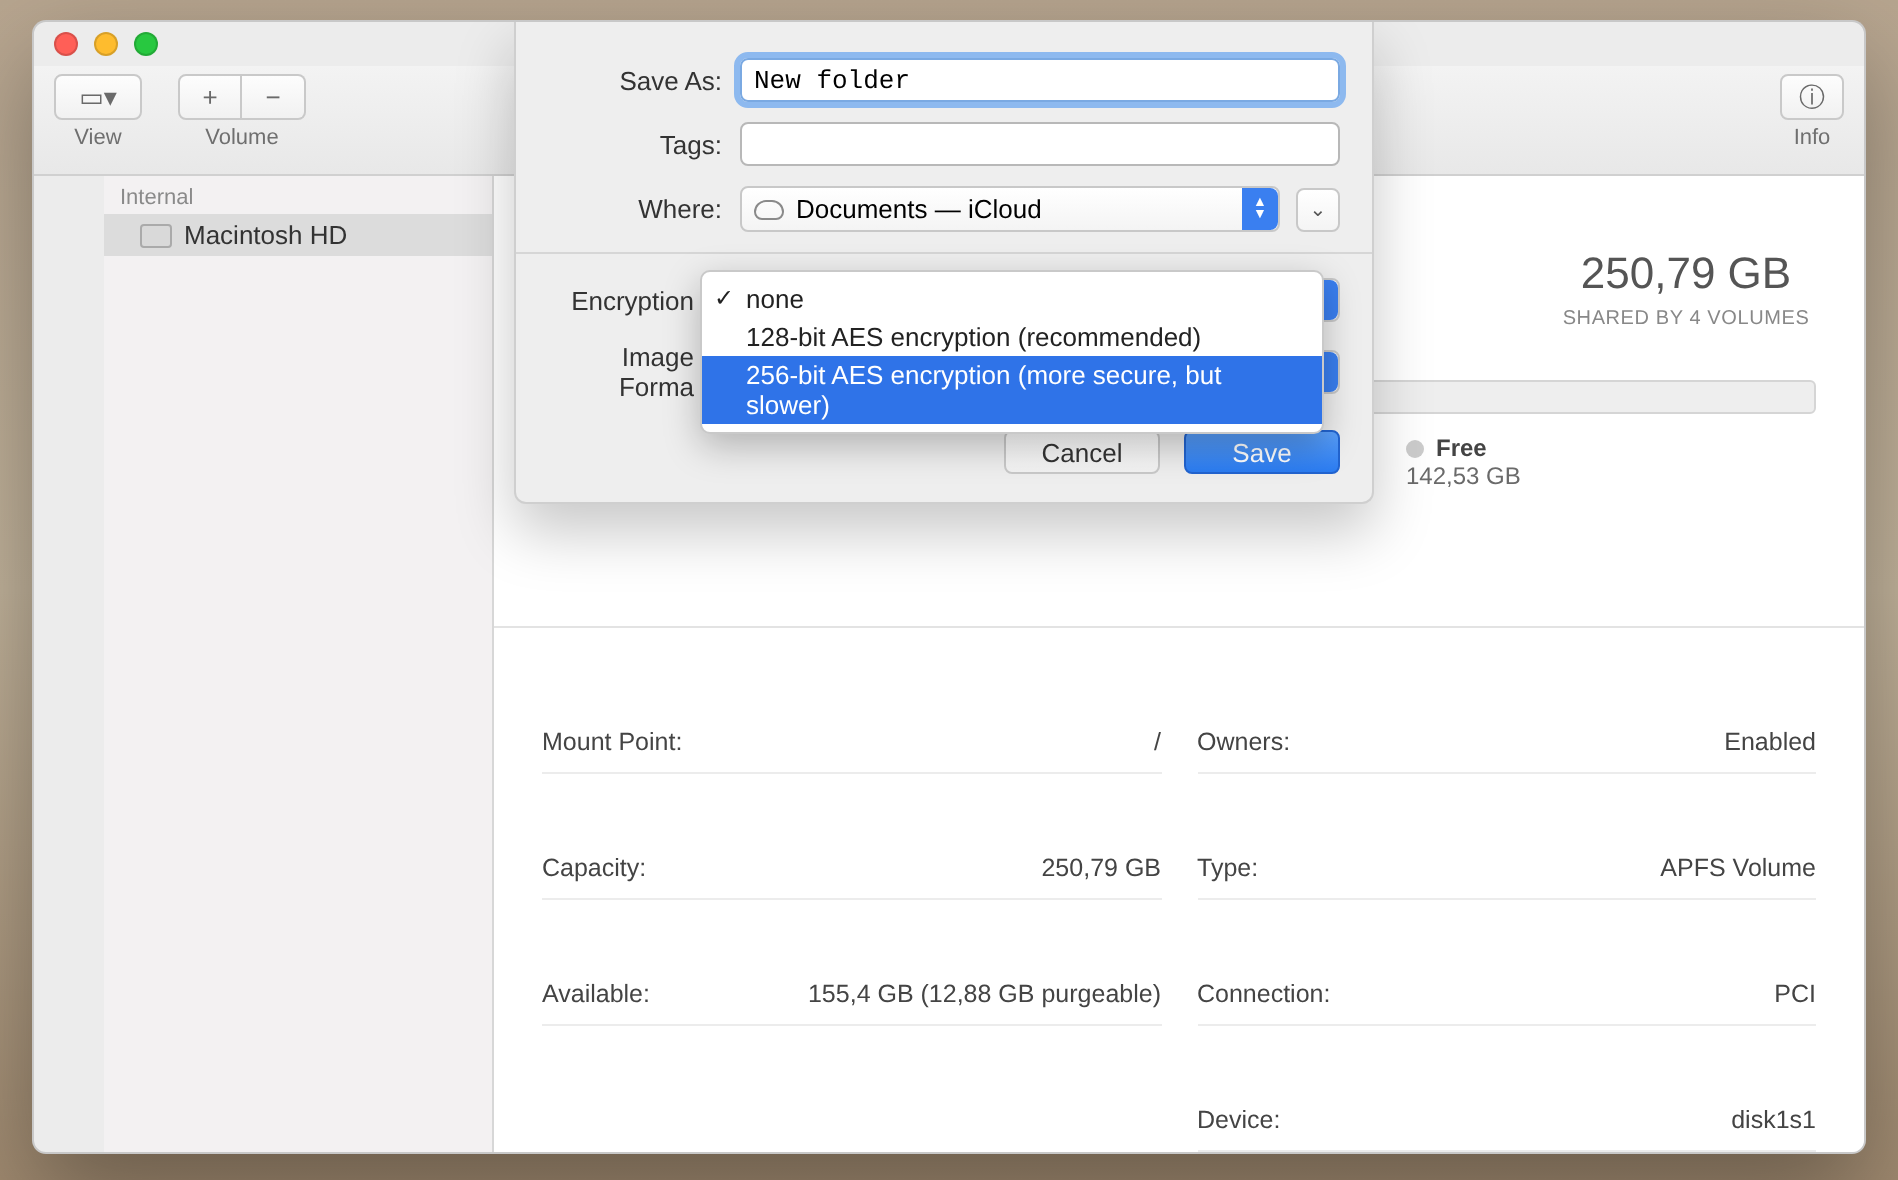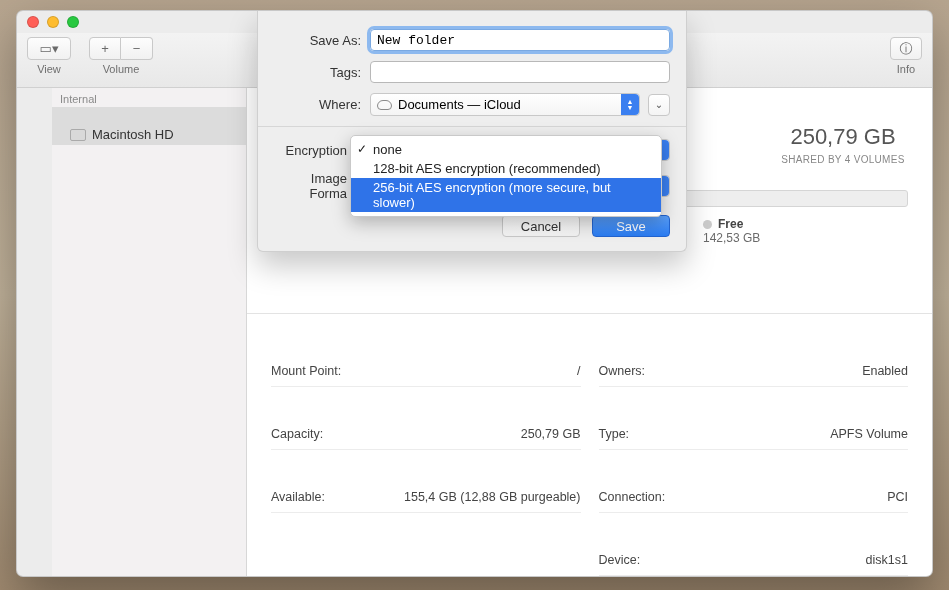--- a/index.html
+++ b/index.html
@@ -16,21 +16,21 @@
   .tool-btns { display:flex; }
   .tbtn { height:23px; min-width:32px; background:linear-gradient(#fdfdfd,#f1f1f1); border:1px solid #c9c9c9; border-radius:4px; display:flex; align-items:center; justify-content:center; font-size:13px; color:#6a6a6a; }
   .tbtn + .tbtn { border-left:none; border-top-left-radius:0; border-bottom-left-radius:0; }
   .tbtn:first-child:not(:only-child){border-top-right-radius:0;border-bottom-right-radius:0;}
   .tool-label { font-size:11px; color:#6f6f6f; margin-top:3px; }
   .tool-center { display:flex; gap:8px; margin-left:230px; }
   .tcol { display:flex; flex-direction:column; align-items:center; }
   .body { display:flex; height:calc(100% - 77px); }
   .sidebar { width:195px; background:#f3f1f2; border-right:1px solid #d7d7d7;margin-left:35px; }
   .sb-head { font-size:11px; color:#8a8a8a; padding:5px 8px 2px 8px; }
-  .sb-item { display:flex; align-items:center; gap:6px; padding:20px 8px 3px 18px; font-size:13px; color:#333; }
+  .sb-item { display:flex; align-items:center; gap:6px; padding:3px 8px 3px 18px; font-size:13px; color:#333; }
   .sb-item.sel { background:#dcdcdc; }
   .hd-icon { width:16px; height:12px; background:#d9d9d9; border:1px solid #aaa; border-radius:2px; }
   .content { flex:1; background:#ffffff; position:relative; display:flex; flex-direction:column; }
   .top-area { height:128px; position:relative; }
   .drive-img { position:absolute; left:26px; top:14px; width:48px; height:64px; background:linear-gradient(#d0d0d0,#bdbdbd); border:1px solid #999; border-radius:3px; }
   .size-box { position:absolute; right:24px; top:36px; width:130px; text-align:center; }
   .size-val { font-size:22px; color:#555; font-weight:400; }
   .size-sub { font-size:10px; color:#888; margin-top:4px; letter-spacing:0.3px;}
   .usage-row { padding:0 24px 0 24px; position:relative; height:56px; }
   .usage-bar { position:absolute; left:24px; right:24px; top:0; height:17px; background:#eee; border:1px solid #d5d5d5; border-radius:3px; overflow:hidden;}

